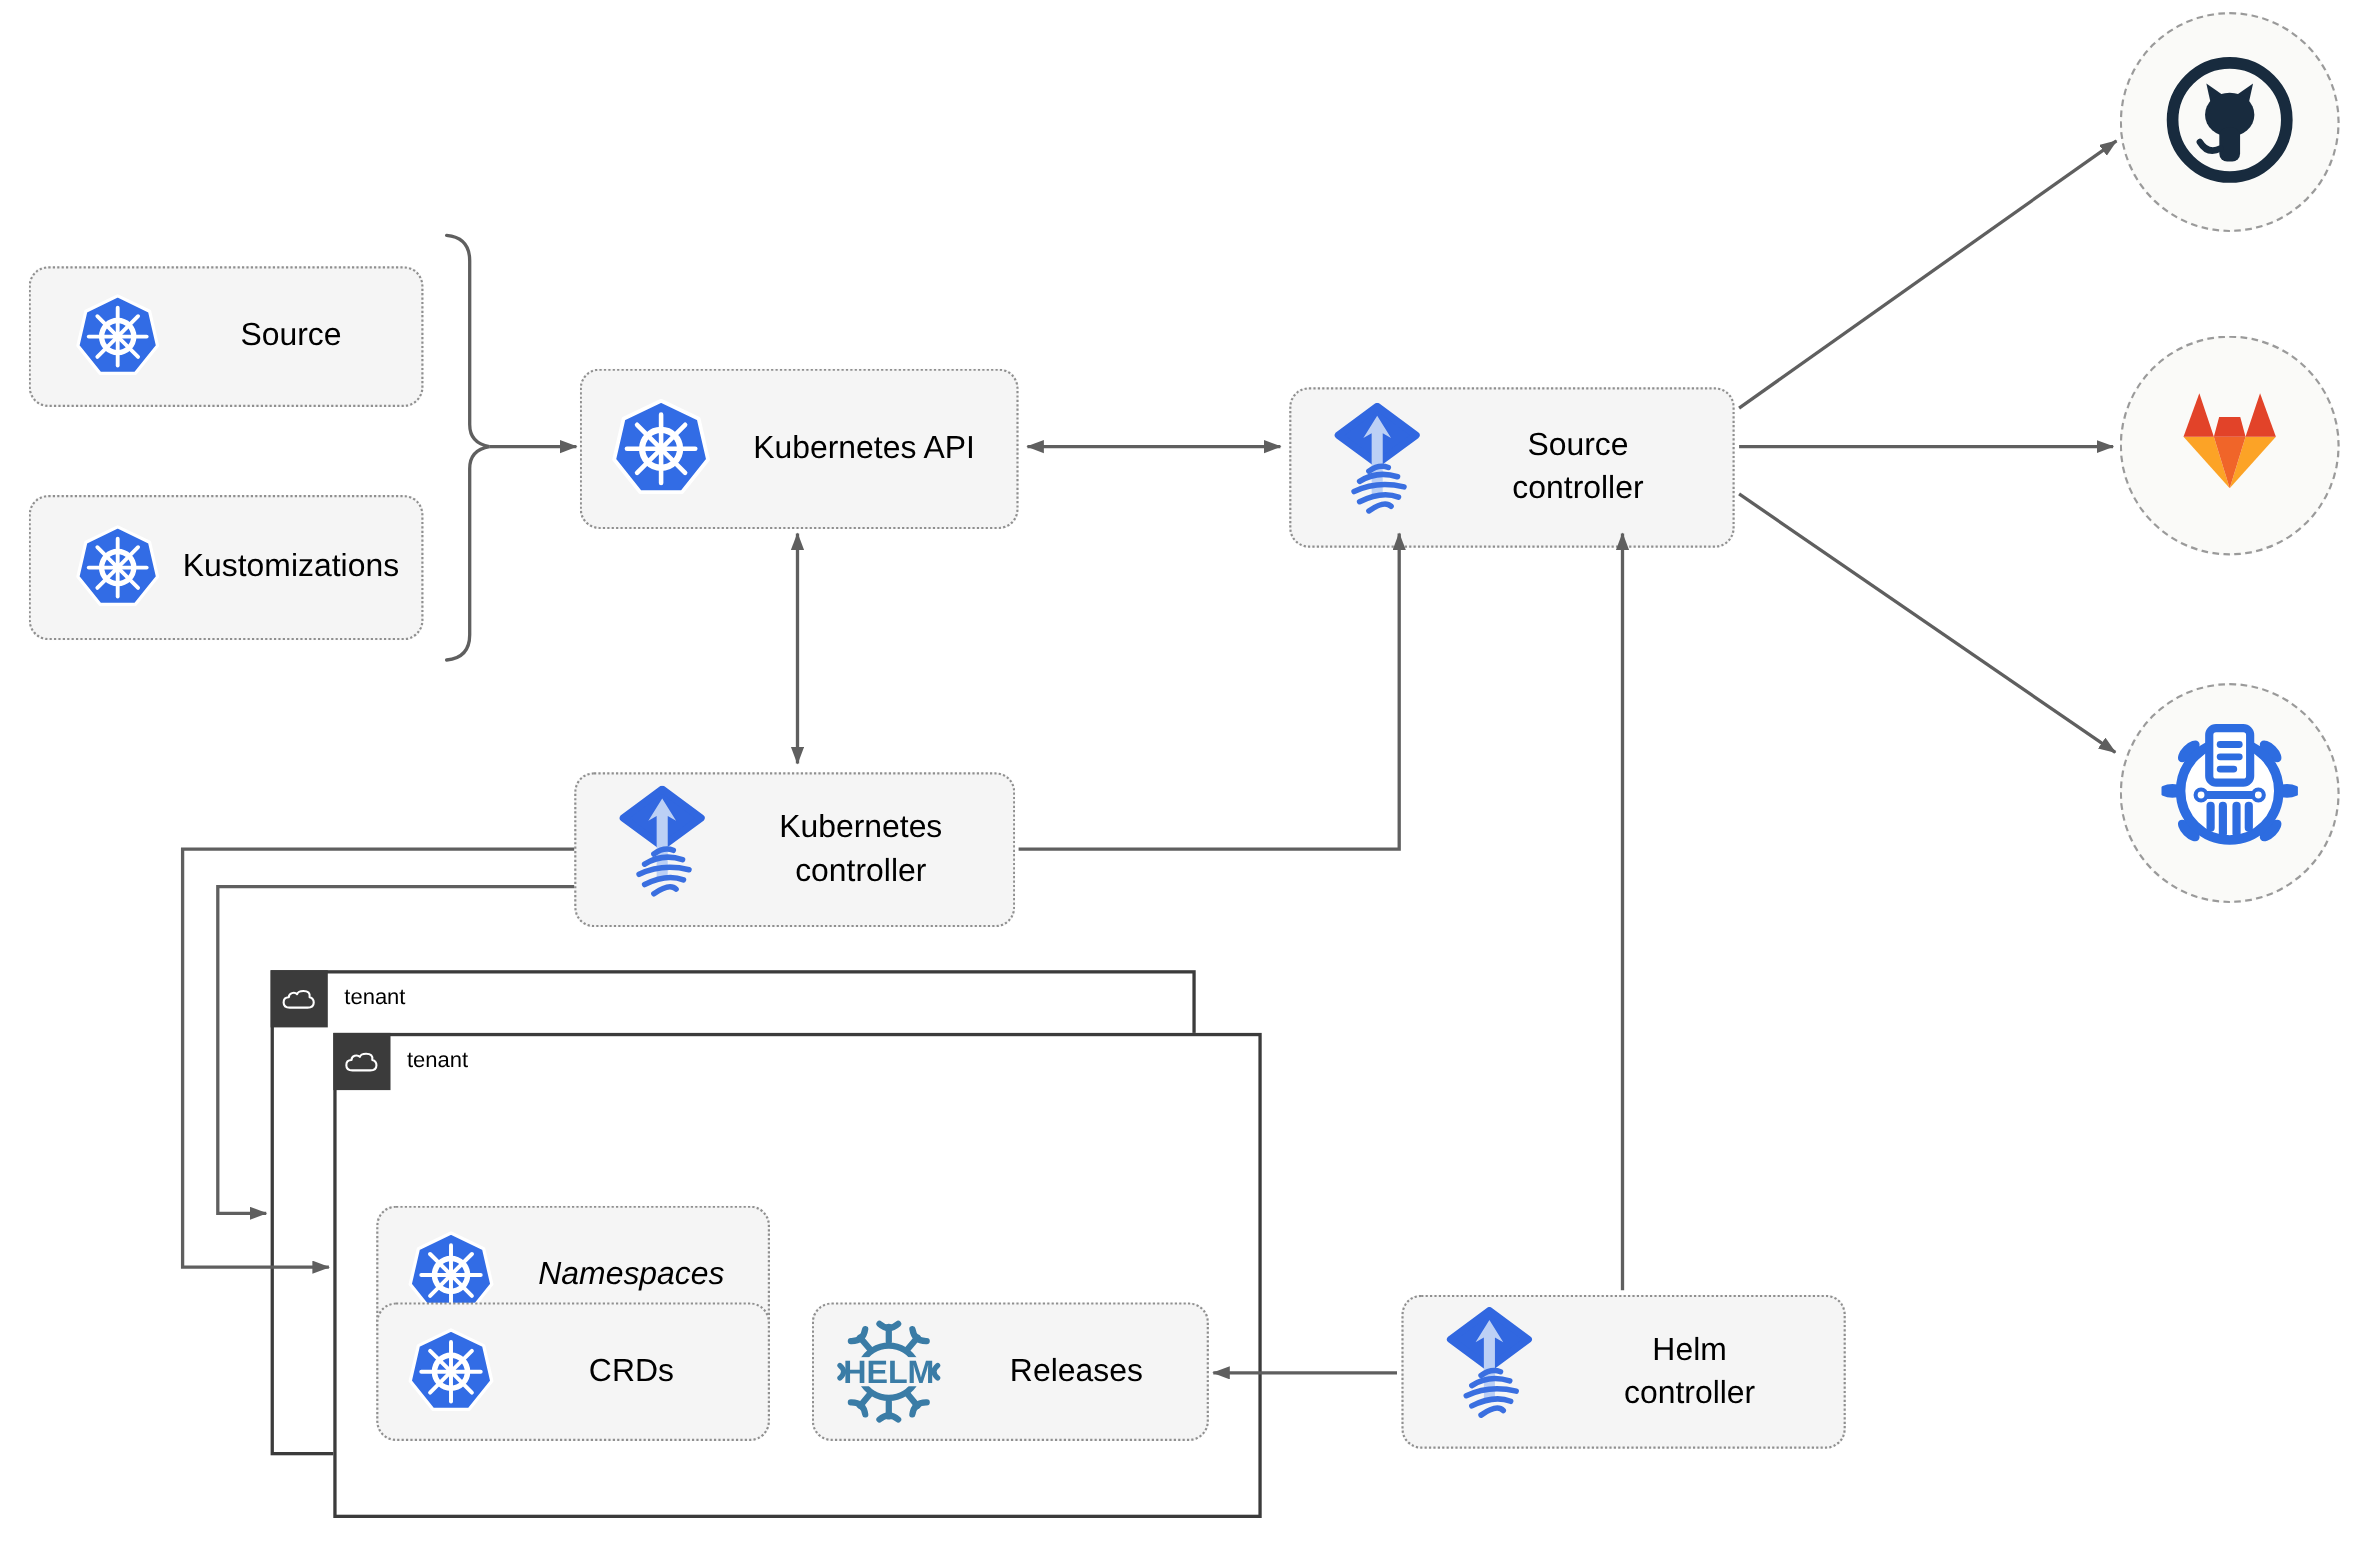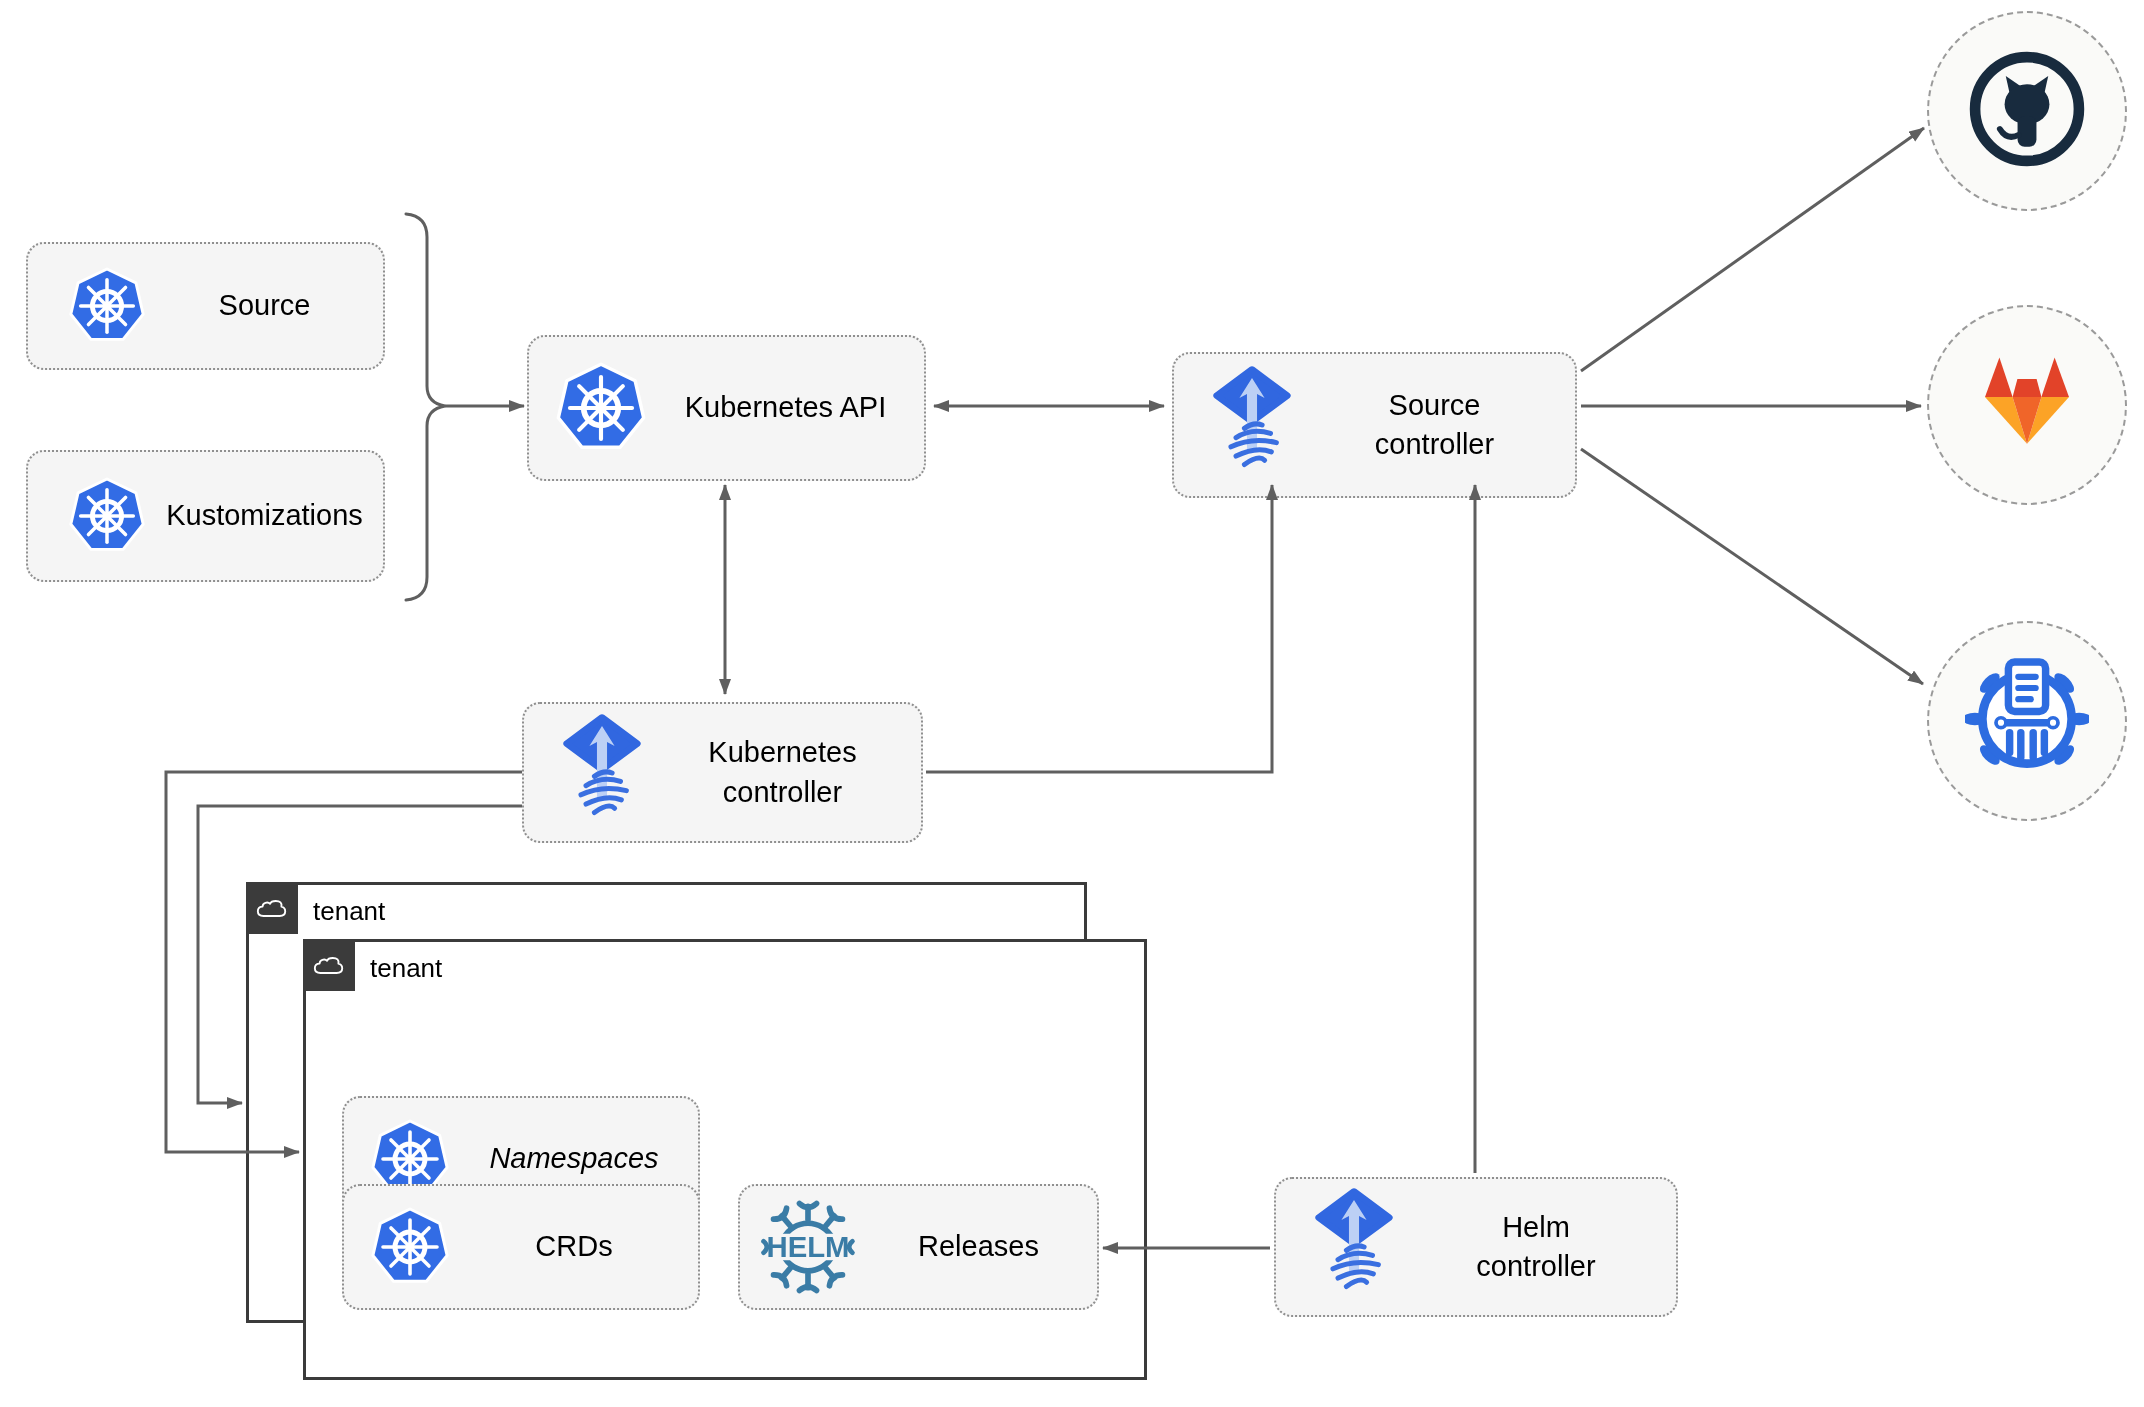--- a/index.html
+++ b/index.html
@@ -8,21 +8,21 @@
   svg.wires{position:absolute;left:0;top:0;width:2144px;height:1407px;z-index:10;pointer-events:none;}
 
   .node{position:absolute;background:var(--box-fill);border:2.5px dotted var(--border-dotted);
         border-radius:18px;display:flex;align-items:center;box-sizing:border-box;z-index:5;}
   .node .icon{flex:0 0 auto;display:flex;align-items:center;justify-content:center;}
   .node .lbl{flex:1 1 auto;text-align:center;font-size:29px;line-height:1.35;}
 
   .tenant{position:absolute;background:#ffffff;border:3px solid var(--tenant-dark);box-sizing:border-box;}
   .tenant .tag{position:absolute;left:-3px;top:-3px;width:52px;height:52px;background:var(--tenant-dark);
                display:flex;align-items:center;justify-content:center;}
-  .tenant .tname{position:absolute;left:64px;top:11px;font-size:26px;}
+  .tenant .tname{position:absolute;left:64px;top:11px;font-size:20px;}
 
   .endpoint{position:absolute;width:200px;height:200px;border-radius:50%;
             border:2.5px dashed #9a9a9a;background:#fafaf8;box-sizing:border-box;
             display:flex;align-items:center;justify-content:center;z-index:5;}
 
   #tenant-back{left:246px;top:882px;width:841px;height:441px;z-index:2;}
   #tenant-front{left:303px;top:939px;width:844px;height:441px;z-index:3;}
 
   #sources-box{left:26px;top:242px;width:359px;height:128px;padding-left:40px;}
   #kustomizations-box{left:26px;top:450px;width:359px;height:132px;padding-left:40px;}

